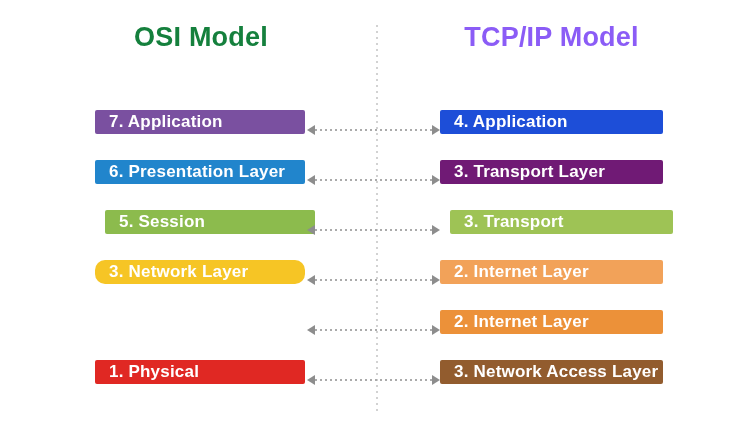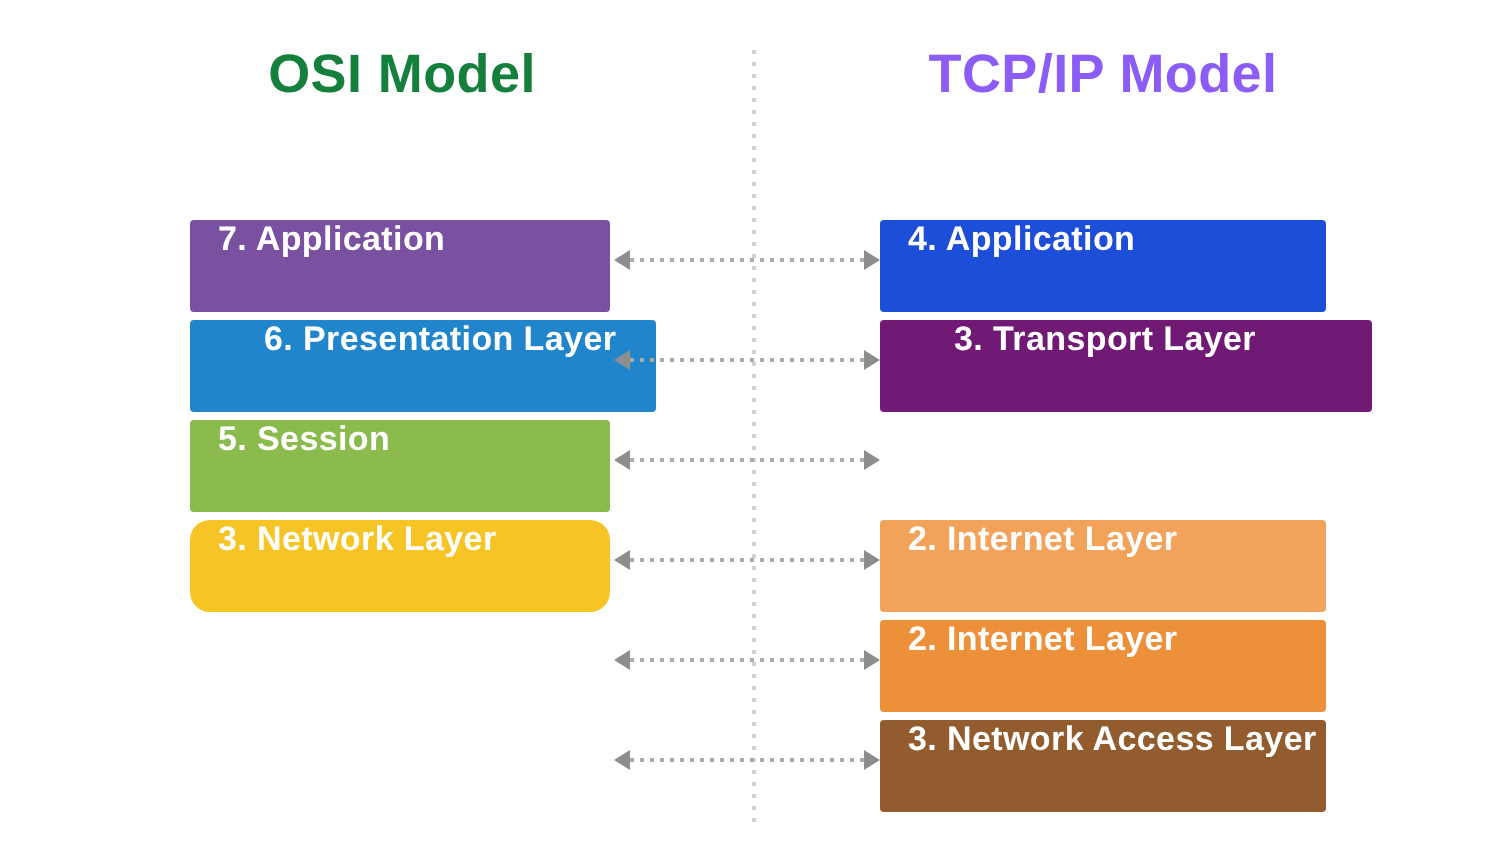--- a/index.html
+++ b/index.html
@@ -26,28 +26,28 @@
     position: absolute;
     left: 376px;
     top: 25px;
     width: 2px;
     height: 388px;
     background: repeating-linear-gradient(180deg, #d2d2d2 0 2px, transparent 2px 6px);
   }
 
   .bar {
     position: absolute;
-    height: 46px;
+    height: 24px;
     border-radius: 2px;
     display: flex;
-    align-items: flex-start;
+    align-items: center;
   }
   .bar.osi   { left: 95px;  width: 210px; }
   .bar.tcpip { left: 440px; width: 223px; }
-  .r1 { top: 110px; } .r2 { top: 160px; padding-left: 23px; } .r3 { top: 210px; }
+  .r1 { top: 110px; } .r2 { top: 160px; } .r3 { top: 210px; margin-left: 10px; }
   .r4 { top: 260px; } .r5 { top: 310px; } .r6 { top: 360px; }
 
   .bar-label {
     color: #ffffff;
     font-weight: bold;
     font-size: 17px;
     padding-left: 14px;
     white-space: nowrap;
     letter-spacing: 0.2px;
   }
@@ -91,26 +91,32 @@
   </div>
   <div class="bar osi r2" style="background-color: rgb(33, 133, 204);">
     <span class="bar-label">6. Presentation Layer</span>
   </div>
   <div class="bar osi r3" style="background-color: rgb(140, 187, 77);">
     <span class="bar-label">5. Session</span>
   </div>
   <div class="bar osi r4" style="background-color: rgb(246, 197, 37); border-radius: 10px;">
     <span class="bar-label">3. Network Layer</span>
   </div>
+  <div class="bar osi r6" style="background-color: rgb(224, 40, 35);">
+    <span class="bar-label">1. Physical</span>
+  </div>
 
   <div class="bar tcpip r1" style="background-color: #1d4ed8;">
     <span class="bar-label">4. Application</span>
   </div>
   <div class="bar tcpip r2" style="background-color: #701a75;">
     <span class="bar-label">3. Transport Layer</span>
+  </div>
+  <div class="bar tcpip r3" style="background-color: rgb(158, 195, 85);">
+    <span class="bar-label">3. Transport</span>
   </div>
   <div class="bar tcpip r4" style="background-color: rgb(242, 162, 89);">
     <span class="bar-label">2. Internet Layer</span>
   </div>
   <div class="bar tcpip r5" style="background-color: rgb(236, 145, 57);">
     <span class="bar-label">2. Internet Layer</span>
   </div>
   <div class="bar tcpip r6" style="background-color: rgb(146, 92, 46);">
     <span class="bar-label">3. Network Access Layer</span>
   </div>

